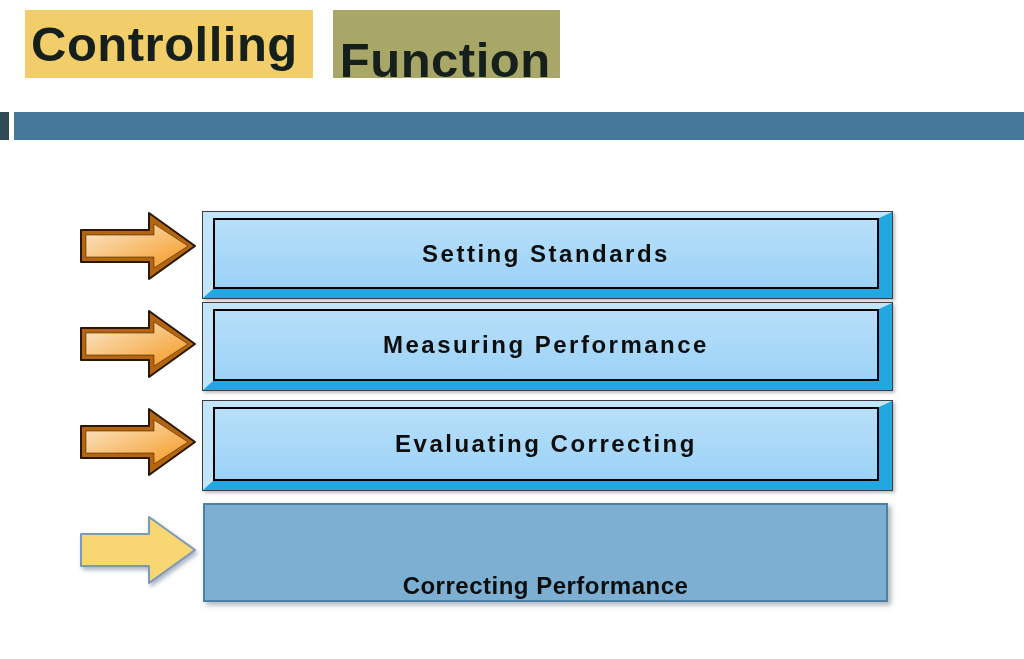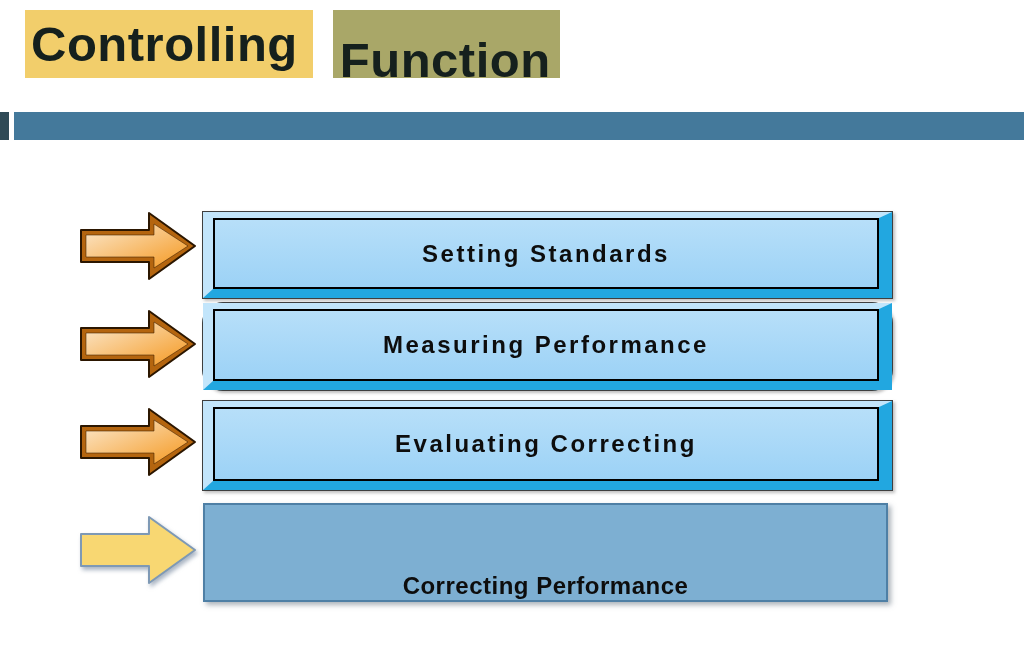--- a/index.html
+++ b/index.html
@@ -87,21 +87,21 @@
     align-items: center;
     justify-content: center;
   }
   .step-label {
     font-size: 24px;
     font-weight: bold;
     letter-spacing: 2.5px;
     color: var(--step-text);
   }
   .box1 { top: 205px; height: 88px; margin-top: 6px; }
-  .box2 { top: 302px; height: 89px; border-radius: 21px; }
+  .box2 { top: 302px; height: 89px; }
   .box3 { top: 400px; height: 91px; }
   
   .box-flat {
     position: absolute;
     left: 203px; top: 503px;
     width: 685px; height: 99px;
     background: var(--box4-fill);
     border: 2px solid var(--box4-border);
     box-shadow: 3px 3px 5px rgba(90,105,120,0.5);
     display: flex;

